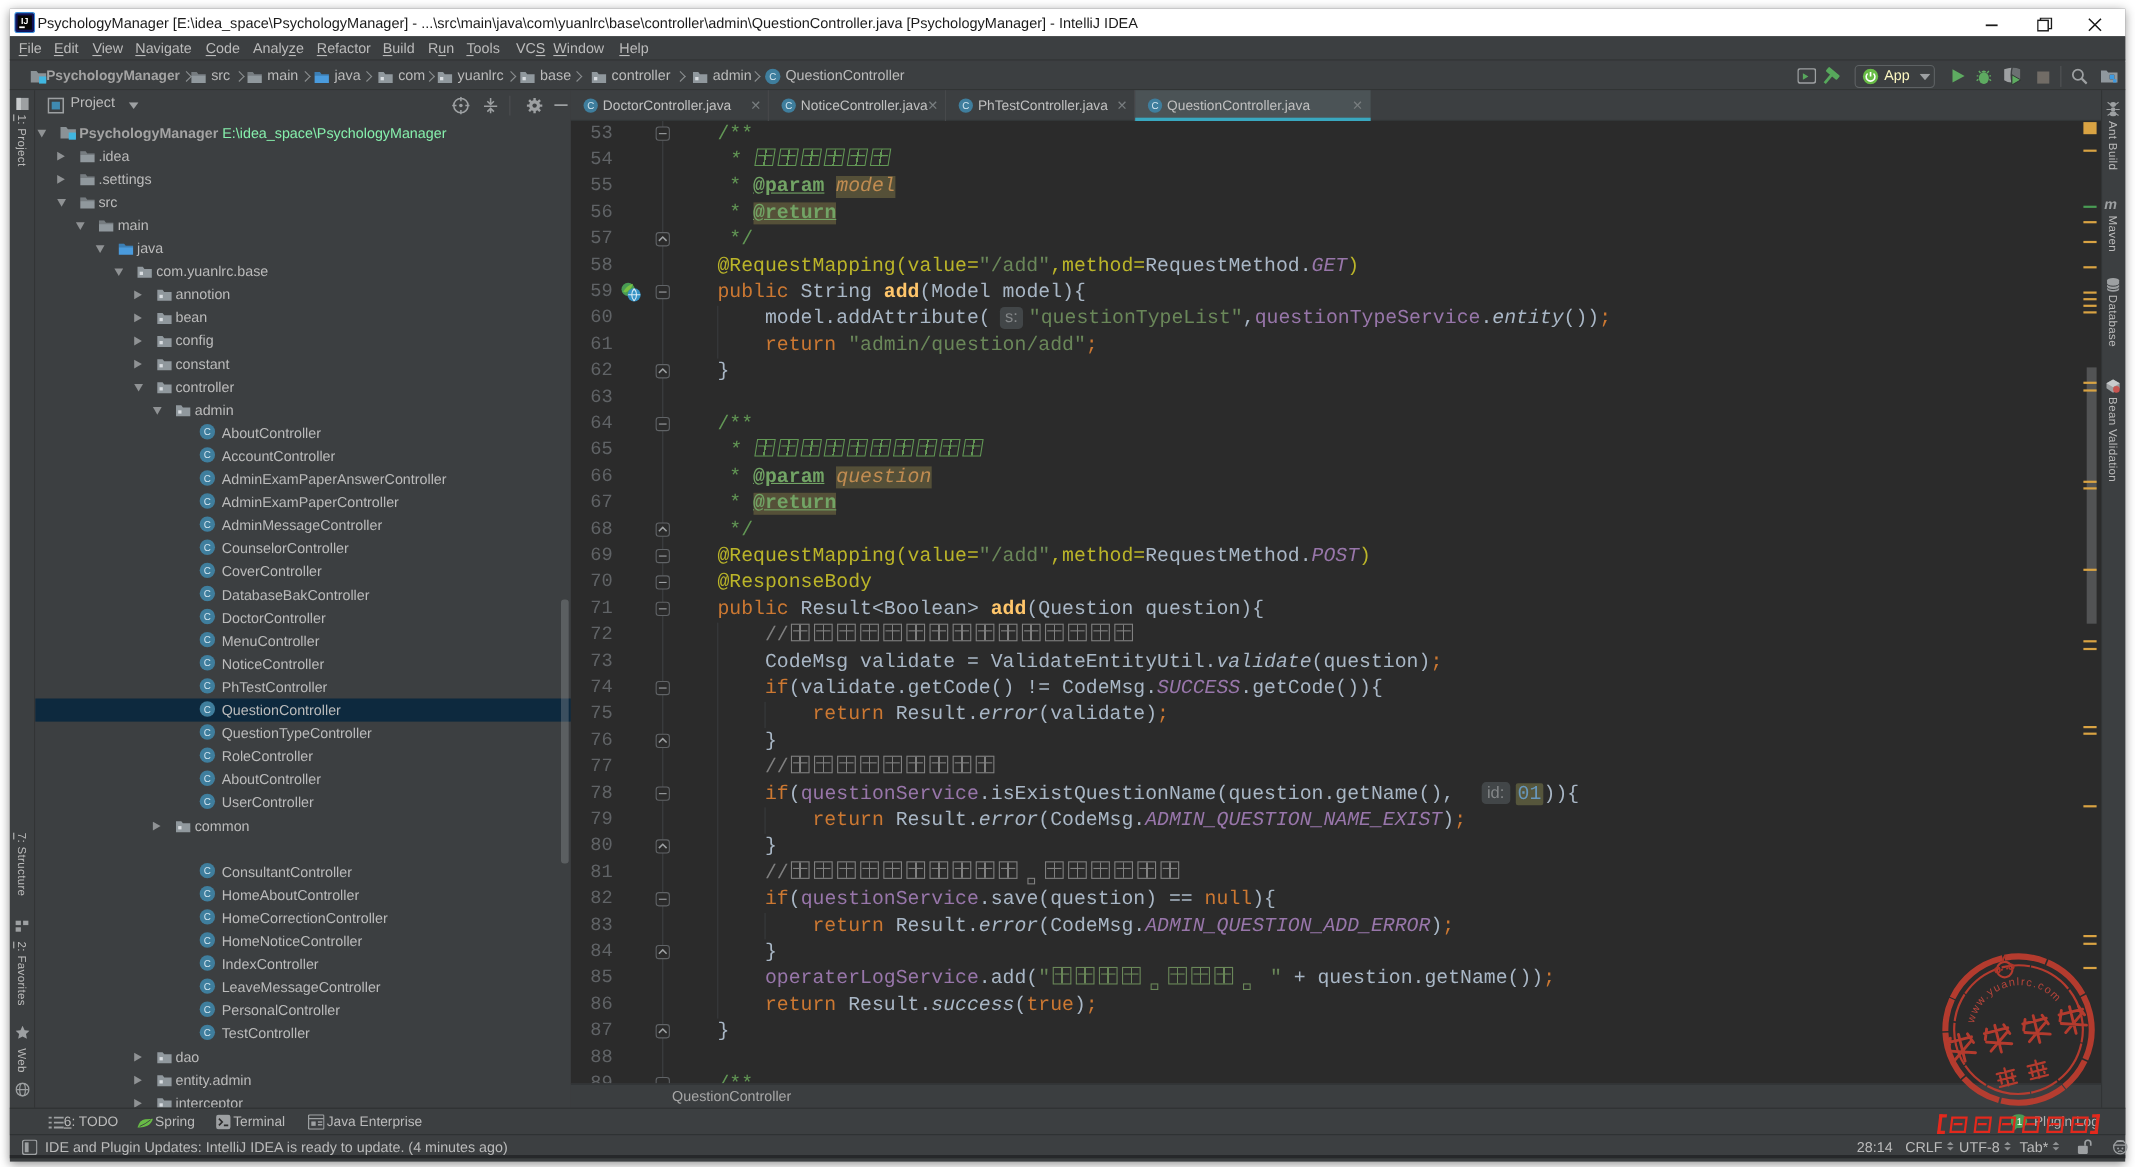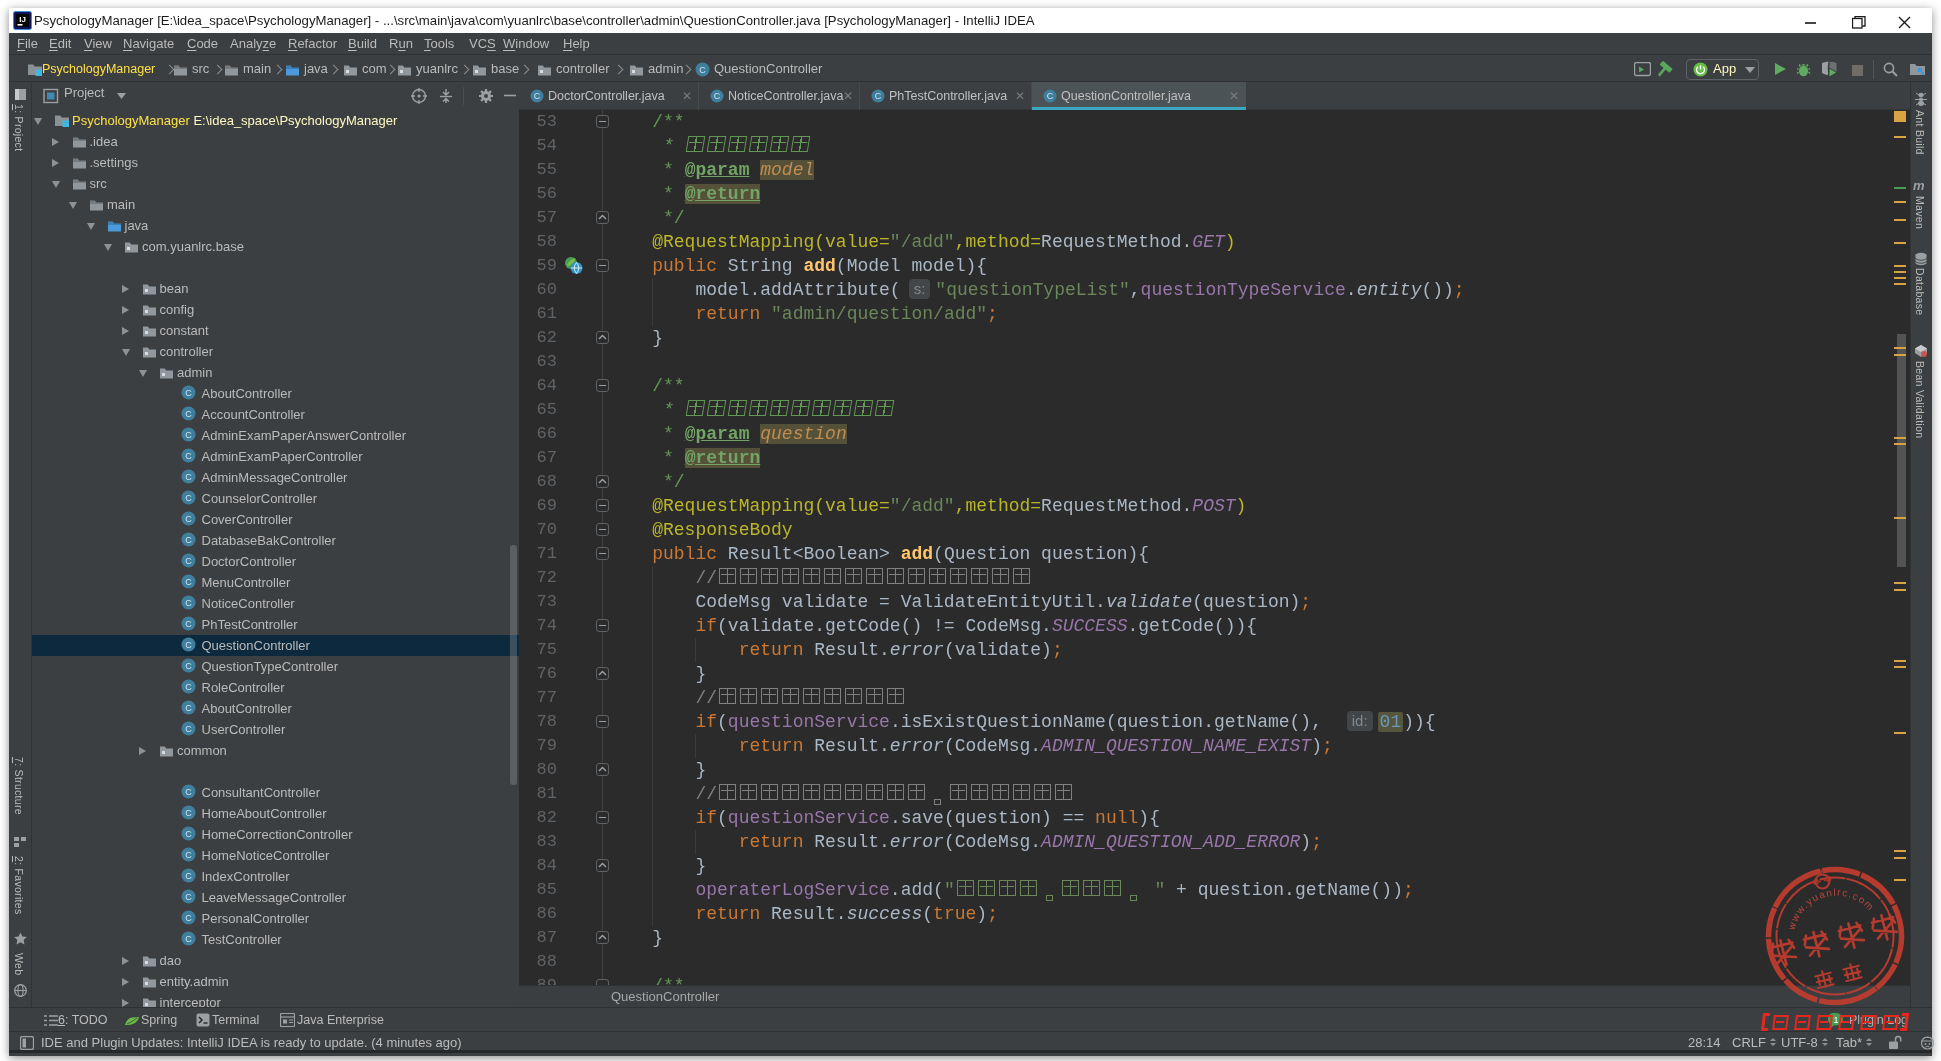--- a/index.html
+++ b/index.html
@@ -22,22 +22,22 @@
 .vtxt{writing-mode:vertical-rl;font-size:10.5px;color:#bbbbbb;letter-spacing:.3px}
 
 #phead{position:absolute;left:32px;top:82px;width:487px;height:28px;background:#3c3f41;color:#bbbbbb;font-size:13px}
 #ptree{position:absolute;left:32px;top:110px;width:487px;height:897px;background:#3c3f41;overflow:hidden}
 .trow{position:absolute;left:0;width:487px;height:21px;font-size:13px;line-height:21px;color:#bbbbbb;white-space:nowrap}
 .trow.sel{background:#0d293e}
 .tarr{position:absolute;top:7px;width:0;height:0}
 .arr-r{border-left:7px solid #8f9294;border-top:4.5px solid transparent;border-bottom:4.5px solid transparent}
 .arr-d{border-top:7px solid #8f9294;border-left:4.5px solid transparent;border-right:4.5px solid transparent;margin-top:1px}
 .ttext{position:absolute;top:0}
-.gray2{color:#fef9c3}
-.boldw{font-weight:normal;color:#fde047}
+.gray2{color:#86efac}
+.boldw{font-weight:bold;color:#a3a3a3}
 
 #tabs{position:absolute;left:519px;top:82px;width:1391px;height:28px;background:#3c3f41;border-bottom:1px solid #323637}
 .tab{position:absolute;top:0;height:28px;font-size:12.5px;line-height:28px;color:#c0c0c0;border-right:1px solid #47494b}
 .tab.act{background:#4b5356;border-bottom:3px solid #39a8c0;border-right:none}
 .tab .nm{position:absolute;left:29px;top:0;white-space:nowrap}
 .tab .x{position:absolute;top:0px;color:#787d7f;font-size:12px}
 
 #ed{position:absolute;left:519px;top:110px;width:1391px;height:875px;background:#2b2b2b;overflow:hidden}
 #gut pre{position:absolute;left:0;top:0;margin:0;font-family:"Liberation Mono",monospace;font-size:17px;line-height:24px;color:#606366;text-align:right;width:38px}
 #code{position:absolute;left:90px;top:0;margin:0;font-family:"Liberation Mono",monospace;font-size:18px;line-height:24px;color:#a9b7c6;white-space:pre}
@@ -330,20 +330,28 @@
         <span class="ttext" style="left:92.5px">java</span>
       </div>
 <div class="trow" style="top:126px">
         <span class="tarr arr-d" style="left:72.0px"></span>
         <svg class="abs" style="left:92.0px;top:2px" width="16" height="16" viewBox="0 0 16 16">
           <path d="M1 4.5 h4.8 l1.5 2 H14 v8 H1 z" fill="#90989D"></path>
           <rect x="3" y="9" width="3" height="3" fill="#d8dce0"></rect>
         </svg>
         <span class="ttext" style="left:110.0px">com.yuanlrc.base</span>
       </div>
+<div class="trow" style="top:147px">
+        <span class="tarr arr-r" style="left:89.5px"></span>
+        <svg class="abs" style="left:109.5px;top:2px" width="16" height="16" viewBox="0 0 16 16">
+          <path d="M1 4.5 h4.8 l1.5 2 H14 v8 H1 z" fill="#90989D"></path>
+          <rect x="3" y="9" width="3" height="3" fill="#d8dce0"></rect>
+        </svg>
+        <span class="ttext" style="left:127.5px">annotion</span>
+      </div>
 <div class="trow" style="top:168px">
         <span class="tarr arr-r" style="left:89.5px"></span>
         <svg class="abs" style="left:109.5px;top:2px" width="16" height="16" viewBox="0 0 16 16">
           <path d="M1 4.5 h4.8 l1.5 2 H14 v8 H1 z" fill="#90989D"></path>
           <rect x="3" y="9" width="3" height="3" fill="#d8dce0"></rect>
         </svg>
         <span class="ttext" style="left:127.5px">bean</span>
       </div>
 <div class="trow" style="top:189px">
         <span class="tarr arr-r" style="left:89.5px"></span>

